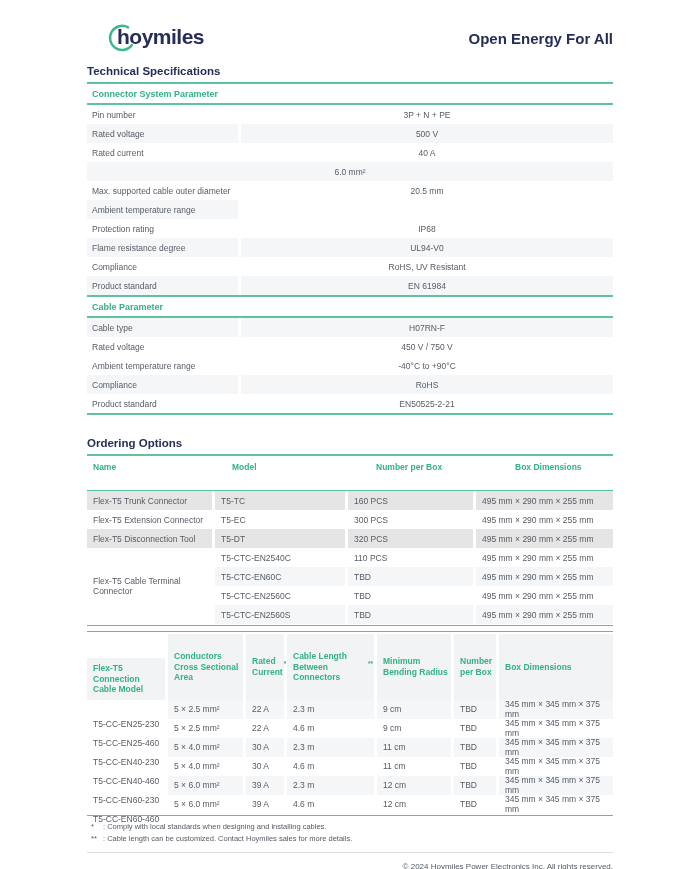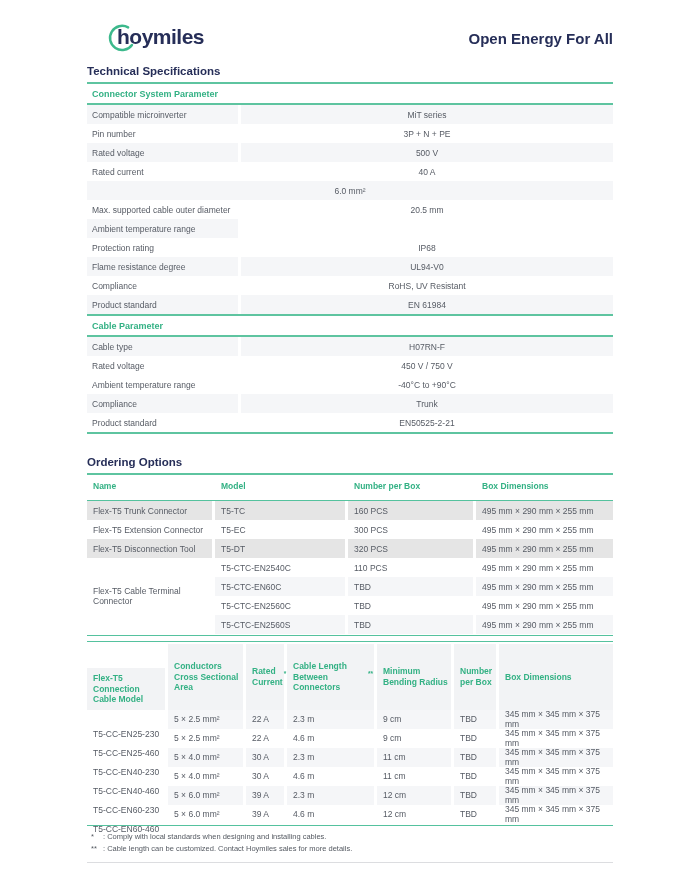--- a/index.html
+++ b/index.html
@@ -21,21 +21,21 @@
   .section { border-bottom:2px solid #5ec4a0; }
   .section-title { font-size:9px; font-weight:bold; color:#33b184; padding:5px 5px 4px 5px; border-bottom:2px solid #5ec4a0; }
   .spec-row { display:flex; gap:3px; height:19px; font-size:8.5px; color:#565b64; }
   .spec-label { width:151px; display:flex; align-items:center; padding-left:5px; }
   .spec-value { flex:1; display:flex; align-items:center; justify-content:center; }
   .spec-row.odd .spec-label, .spec-row.odd .spec-value { background:#f5f6f8; }
 
   
   .ord-title { margin-top:22px; font-size:11.5px; font-weight:bold; color:#262e58; padding-bottom:5px; border-bottom:2px solid #5ec4a0; }
 
-  .oc-head { display:flex; gap:3px; padding:6px 0 9px 0; border-bottom:1.5px solid #55c29e; font-size:8.5px; font-weight:bold; color:#33b184; }
+  .oc-head { display:flex; gap:14px; padding:6px 0 18px 0; border-bottom:1.5px solid #55c29e; font-size:8.5px; font-weight:bold; color:#33b184; }
   .oc-head > div, .oc-row > div, .oc-sub > div { padding-left:6px; }
   .c1 { width:125px; } .c2 { width:130px; } .c3 { width:125px; } .c4 { flex:1; }
   .oc-row { display:flex; gap:3px; height:19px; font-size:8.5px; color:#565b64; }
   .oc-row > div { display:flex; align-items:center; }
   .oc-row.odd > div { background:#e5e5e5; }
   .oc-group { display:flex; gap:3px; }
   .group-name { width:125px; display:flex; align-items:center; padding-left:6px; font-size:8.5px; color:#565b64; background:#fff; }
   .group-rows { flex:1; display:flex; flex-direction:column; }
   .oc-sub { display:flex; gap:3px; height:19px; font-size:8.5px; color:#565b64; }
   .oc-sub > div { display:flex; align-items:center; }
@@ -72,24 +72,20 @@
       </span>
       <div class="logo-text">hoymiles</div>
     </div>
     <div class="tagline">Open Energy For All</div>
   </div>
 
   <div class="doc-title">Technical Specifications</div>
 
   <div class="section">
     <div class="section-title">Connector System Parameter</div>
-    <div class="spec-row odd">
-        <div class="spec-label">Compatible microinverter</div>
-        <div class="spec-value">MiT series</div>
-      </div>
     <div class="spec-row">
         <div class="spec-label">Pin number</div>
         <div class="spec-value">3P + N + PE</div>
       </div>
     <div class="spec-row odd">
         <div class="spec-label">Rated voltage</div>
         <div class="spec-value">500 V</div>
       </div>
     <div class="spec-row">
         <div class="spec-label">Rated current</div>
@@ -132,21 +128,21 @@
     <div class="spec-row">
         <div class="spec-label">Rated voltage</div>
         <div class="spec-value">450 V / 750 V</div>
       </div>
     <div class="spec-row">
         <div class="spec-label">Ambient temperature range</div>
         <div class="spec-value">-40°C to +90°C</div>
       </div>
     <div class="spec-row odd">
         <div class="spec-label">Compliance</div>
-        <div class="spec-value">Trunk</div>
+        <div class="spec-value">RoHS</div>
       </div>
     <div class="spec-row">
         <div class="spec-label">Product standard</div>
         <div class="spec-value">EN50525-2-21</div>
       </div>
   </div>
 
   <div class="ord-title">Ordering Options</div>
 
   <div class="oc-table">

